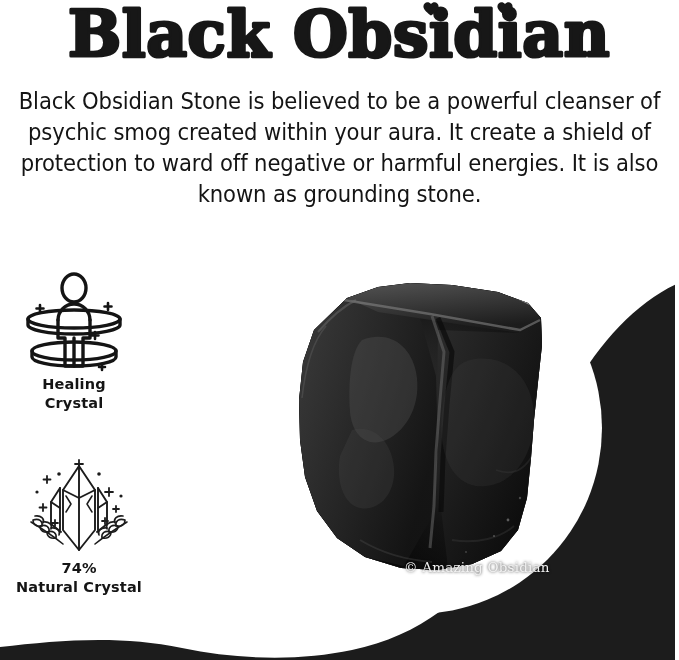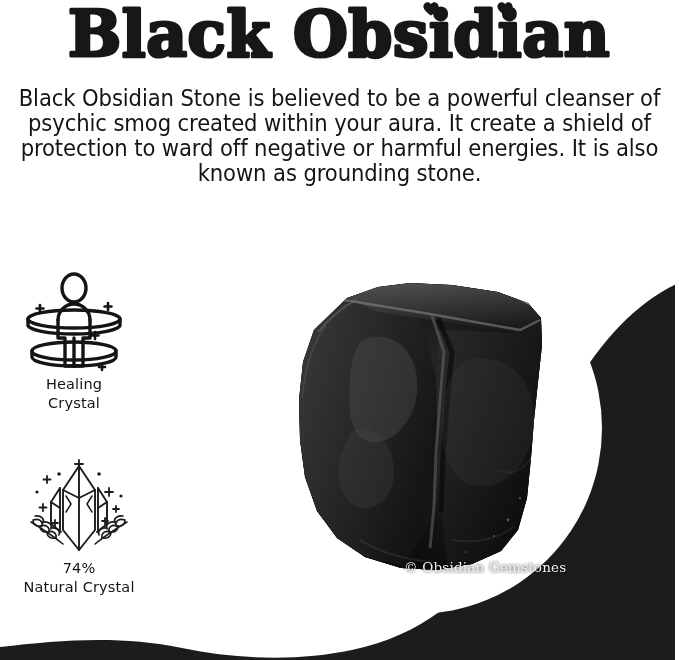--- a/index.html
+++ b/index.html
@@ -40,37 +40,37 @@
 
   
   .desc {
     position: absolute;
     left: 14px;
     top: 86px;
     width: 651px;
     text-align: center;
     font-family: "DejaVu Sans Condensed", "Liberation Sans Narrow", "Liberation Sans", sans-serif;
     font-size: 23.5px;
-    line-height: 25px;
+    line-height: 31px;
     color: #141414;
     letter-spacing: -0.1px;
     font-stretch: condensed;
   }
 
   
   .badge {
     position: absolute;
     text-align: center;
   }
   .badge .badge-icon { display: block; margin: 0 auto; }
   .badge .badge-label {
     margin-top: 3px;
     font-family: "DejaVu Sans", sans-serif;
     font-size: 14.5px;
-    font-weight: normal;
+    font-weight: bold;
     line-height: 19px;
     color: #151515;
     letter-spacing: 0.15px;
     white-space: pre-line;
   }
 
   #badge-healing  { left: 16px;  top: 272px; width: 116px; }
   #badge-handmade { left: 137px; top: 366px; width: 132px; }
   #badge-natural  { left: 6px;   top: 458px; width: 146px; }
 
@@ -280,15 +280,15 @@
         <circle cx="46" cy="16" r="1.8"></circle>
         <circle cx="86" cy="16" r="1.8"></circle>
         <circle cx="24" cy="34" r="1.6"></circle>
         <circle cx="108" cy="38" r="1.6"></circle>
       </g>
     </svg>
     <div class="badge-label">74%
 Natural Crystal</div>
   </div>
 
-  <div class="watermark">© Obsidian Gemstones</div>
+  <div class="watermark">© Amazing Obsidian</div>
 
 </div>
 
 </body></html>

